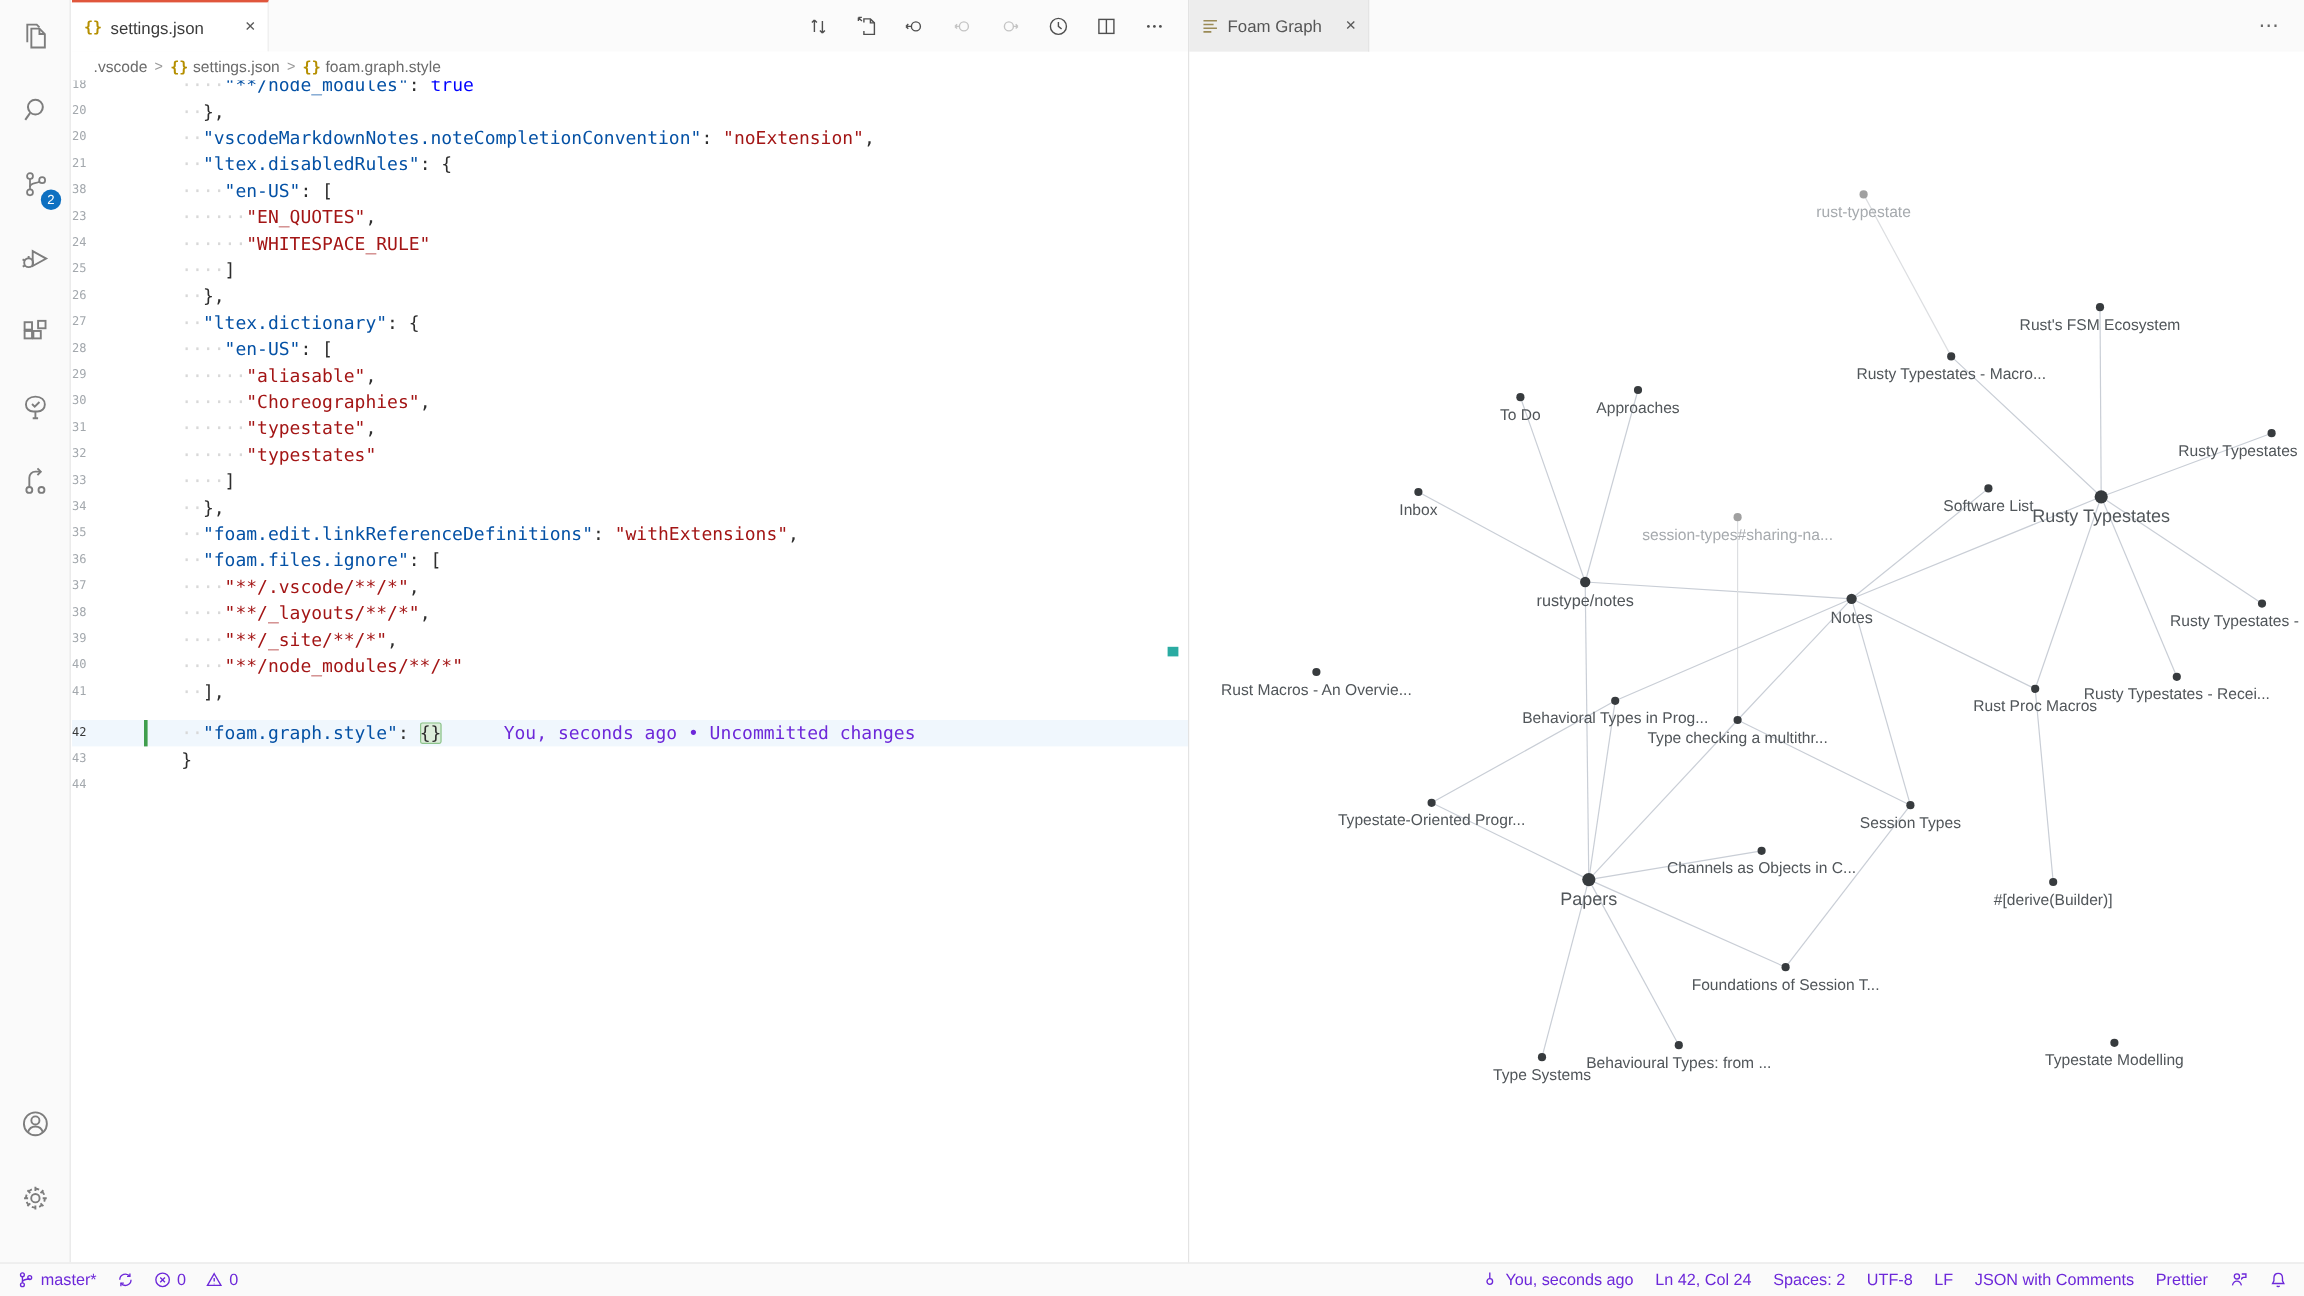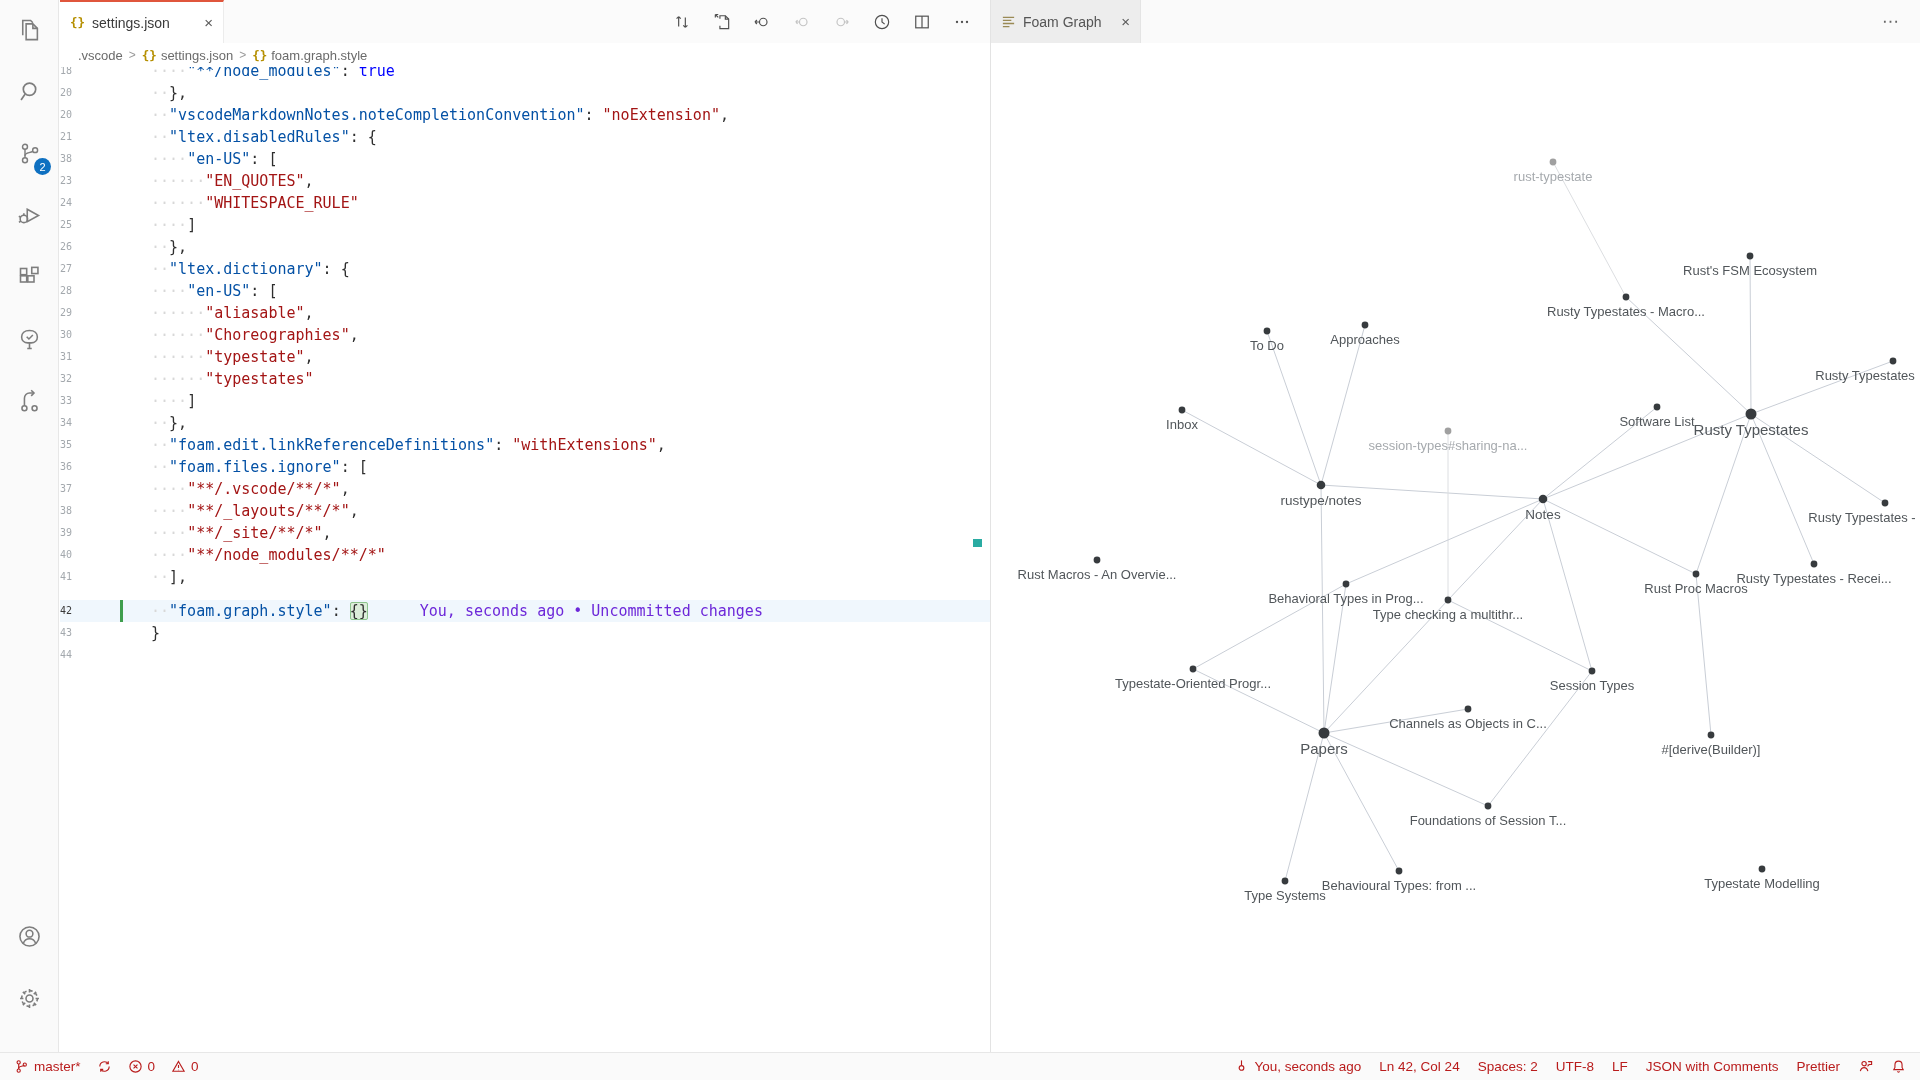--- a/index.html
+++ b/index.html
@@ -57,21 +57,21 @@
   .graph{position:absolute;top:43px;left:0;right:0;bottom:0;overflow:hidden;}
   .gedge{stroke:#c9ced6;stroke-width:1;}
   .gedge.gray{stroke:#dcdee1;}
   .gnode{fill:#373b3e;cursor:pointer;}
   .gnode.gray{fill:#a0a0a0;}
   .glabel{fill:#51565a;font-family:"Liberation Sans",sans-serif;}
   .glabel.gray{fill:#a6aaae;}
   
   .sbar{position:absolute;left:0;right:0;bottom:0;height:28px;box-sizing:border-box;background:#fafafa;
     border-top:1px solid #e7e7e7;display:flex;align-items:center;padding:0 14px;gap:16px;
-    font-size:13.5px;color:#b91c1c;}
+    font-size:13.5px;color:#6d28d9;}
   .sb-right{margin-left:auto;display:flex;align-items:center;gap:18px;}
   .sb-item{display:flex;align-items:center;gap:5px;cursor:pointer;}
   .sb-item svg{width:15px;height:15px;}
 </style>
 </head>
 <body>
 
 <div class="abar">
   <div class="abar-top" id="abar-top">
       <div class="aicon">

